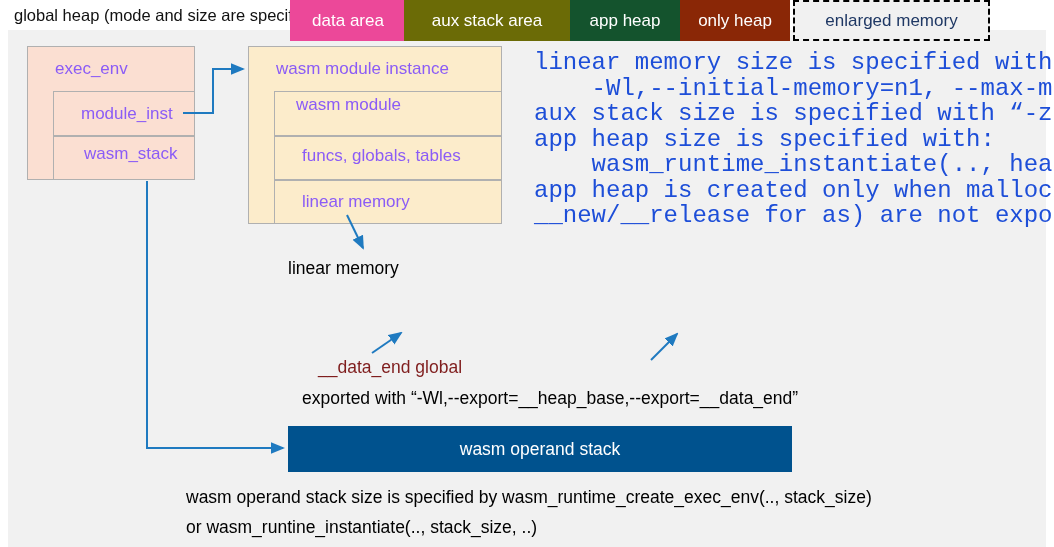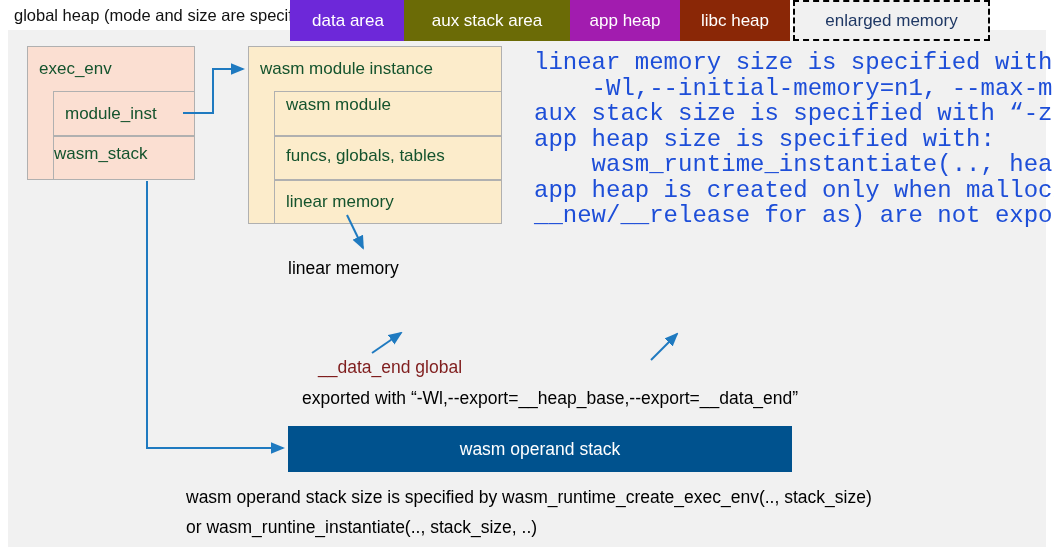--- a/index.html
+++ b/index.html
@@ -25,22 +25,22 @@
   }
 
   
   .frame{position:absolute;box-sizing:border-box;}
   .pink{background:#fbdfd2;border:1px solid #b0b0b0;}
   .cream{background:#fceccb;border:1px solid #b0b0b0;}
 
   .boxlabel{
     position:absolute;box-sizing:border-box;
     display:flex;align-items:center;
-    font-size:17px;color:#14532d;
-    padding-left:12px;
+    font-size:17px;color:#8b5cf6;
+    padding-left:28px;
     white-space:nowrap;
   }
 
   
   #exec-env-outer{left:27px;top:46px;width:168px;height:134px;}
   #exec-env-title{left:27px;top:46px;width:168px;height:45px;}
   #module-inst-box{left:53px;top:91px;width:142px;height:45px;}
   #wasm-stack-box{left:53px;top:136px;width:142px;height:44px;}
 
   
@@ -60,23 +60,23 @@
   
   #linmem-caption{
     position:absolute;left:288px;top:258px;
     font-size:17.5px;color:#000;white-space:nowrap;
   }
   .seg{
     position:absolute;top:0;height:41px;box-sizing:border-box;
     display:flex;align-items:center;justify-content:center;
     color:#ffffff;font-size:17px;white-space:nowrap;
   }
-  #seg-data{left:290px;width:116px;background:#6d28d9;}
+  #seg-data{left:290px;width:116px;background:#ec4899;}
   #seg-aux{left:404px;width:166px;background:#6b6b06;}
-  #seg-appheap{left:570px;width:110px;background:#a21caf;}
+  #seg-appheap{left:570px;width:110px;background:#14532d;}
   #seg-libc{left:680px;width:110px;background:#8a2706;}
   #seg-enlarged{
     left:793px;width:197px;background:#f1f1f1;
     border:2.5px dashed #000000;color:#1f3864;
   }
 
   
   #data-end-label{
     position:absolute;left:318px;top:357px;
     font-size:17.5px;white-space:nowrap;color:#7f1d1d;
@@ -114,45 +114,45 @@
 
   <div class="title">global heap (mode and size are specified by wasm_runtime_full_init)</div>
 
   <div class="gray-panel"></div>
 
   <div class="frame pink" id="exec-env-outer"></div>
   <div class="boxlabel" id="exec-env-title">exec_env</div>
   <div class="frame pink" id="module-inst-box"></div>
   <div class="boxlabel" style="left:53px;top:91px;width:142px;height:46px;">module_inst</div>
   <div class="frame pink" id="wasm-stack-box"></div>
-  <div class="boxlabel" style="left:42px;top:136px;width:142px;height:35px;">wasm_stack</div>
+  <div class="boxlabel" style="left:56px;top:136px;width:142px;height:35px;">wasm_stack</div>
 
   <div class="frame cream" id="wmi-outer"></div>
   <div class="boxlabel" id="wmi-title">wasm module instance</div>
   <div class="frame cream" id="wasm-module-box"></div>
-  <div class="boxlabel" style="left:274px;top:91px;width:228px;height:27px;">wasm module</div>
+  <div class="boxlabel" style="left:268px;top:91px;width:228px;height:27px;">wasm module</div>
   <div class="frame cream" id="fgt-box"></div>
   <div class="boxlabel" style="left:274px;top:136px;width:228px;height:40px;">funcs, globals, tables</div>
   <div class="frame cream" id="linmem-box"></div>
   <div class="boxlabel" style="left:274px;top:180px;width:228px;height:44px;">linear memory</div>
 
   <div class="info-block">linear memory size is specified with:
     -Wl,--initial-memory=n1, --max-memory=n2
 aux stack size is specified with “-z stack-size=n”
 app heap size is specified with:
     wasm_runtime_instantiate(.., heap_size, ..)
 app heap is created only when malloc/free (or
 __new/__release for as) are not exported</div>
 
   <div id="linmem-caption">linear memory</div>
 
   <div class="seg" id="seg-data">data area</div>
   <div class="seg" id="seg-aux">aux stack area</div>
   <div class="seg" id="seg-appheap">app heap</div>
-  <div class="seg" id="seg-libc">libc heap</div>
+  <div class="seg" id="seg-libc">only heap</div>
   <div class="seg" id="seg-enlarged">enlarged memory</div>
 
   <div id="data-end-label">__data_end global</div>
   <div id="exported-label">exported with “-Wl,--export=__heap_base,--export=__data_end”</div>
 
   <div id="operand-stack">wasm operand stack</div>
 
   <div id="bottom-note">wasm operand stack size is specified by wasm_runtime_create_exec_env(.., stack_size)
 or wasm_runtine_instantiate(.., stack_size, ..)</div>
 

